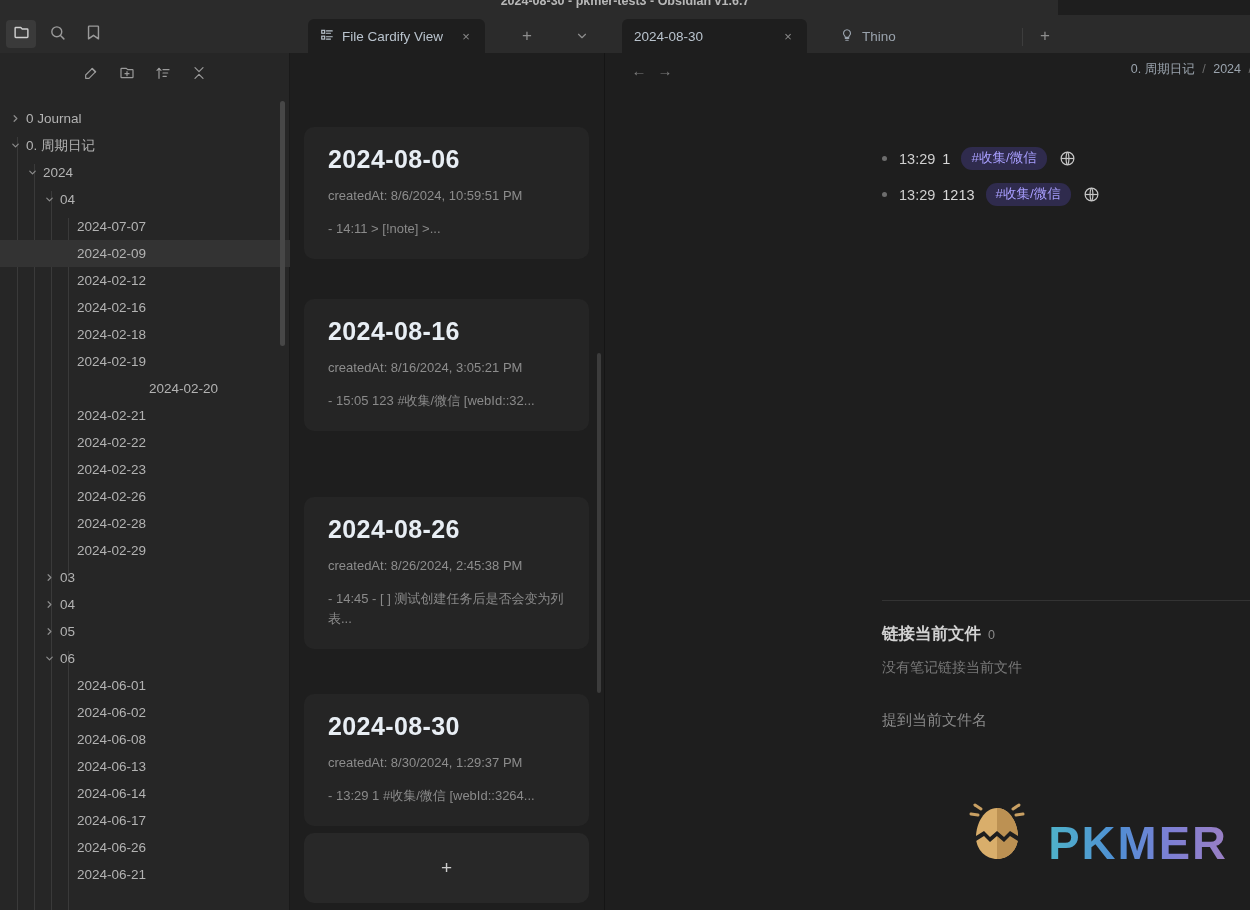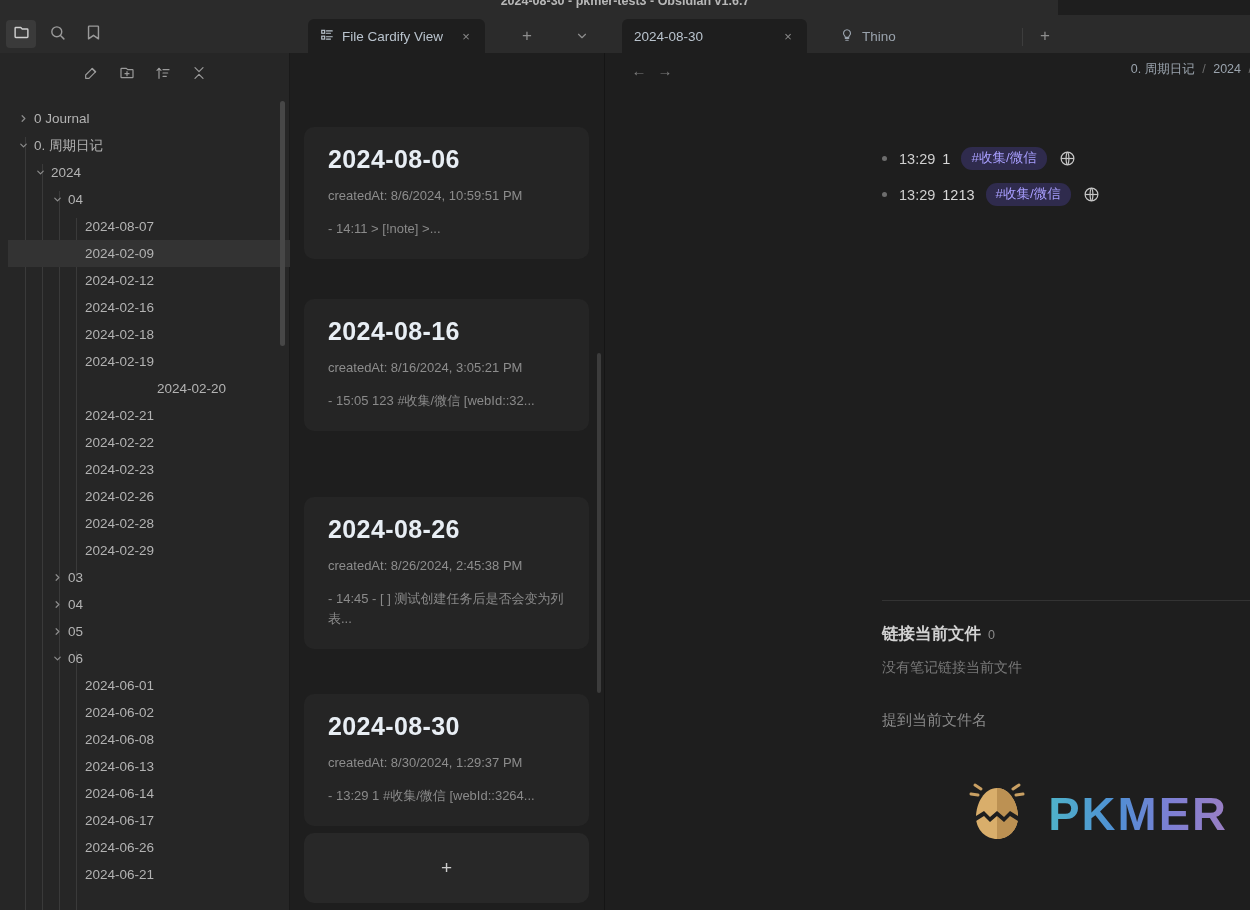--- a/index.html
+++ b/index.html
@@ -72,21 +72,21 @@
   .sb-toolbar {
     height: 32px; display: flex; align-items: center;
     justify-content: center; gap: 14px;
     padding-top: 8px;
   }
   .sb-toolbar .tb-icon {
     width: 22px; height: 22px; display: flex;
     align-items: center; justify-content: center; color: #9a9a9a;
   }
   .tree {
-    position: absolute; top: 48px; left: 8px; width: 290px; height: 809px;
+    position: absolute; top: 48px; left: 0; width: 290px; height: 809px;
     overflow: hidden;
     padding-top: 4px;
   }
   .row {
     position: relative; height: 27px;
     display: flex; align-items: center;
     font-size: 13.5px; color: #b3b3b3;
     white-space: nowrap;
   }
   .row.selected { background: #333333; }
@@ -194,22 +194,22 @@
     margin-bottom: 14px;
   }
   .bl-title .count {
     font-size: 12.5px; color: #8a8a8a; font-weight: normal; margin-left: 7px;
   }
   .bl-empty { font-size: 14px; color: #787878; margin-bottom: 34px; }
   .bl-mentions { font-size: 15px; color: #8a8a8a; }
 
   
   .pkmer {
-    position: absolute; right: 22px; bottom: 60px;
-    display: flex; align-items: center; gap: 20px;
+    position: absolute; right: 22px; bottom: 40px;
+    display: flex; align-items: flex-end; gap: 20px;
   }
   .pkmer-text {
     font-size: 47px; font-weight: bold; letter-spacing: 2px;
     background: linear-gradient(90deg, #4fb3c9 0%, #4f8fd4 38%, #7d7fd4 68%, #9b7fc4 100%);
     -webkit-background-clip: text; background-clip: text;
     color: transparent;
   }
 </style>
 </head>
 <body>
@@ -350,21 +350,21 @@
         <div class="row" style="padding-left: 40px;">
           <span class="chev">
             <svg width="11" height="11" viewBox="0 0 24 24" fill="none" stroke="currentColor" stroke-width="2.6" stroke-linecap="round" stroke-linejoin="round">
               <polyline points="6 9 12 15 18 9"></polyline>
             </svg>
           </span>
           <span class="rowlabel">04</span>
         </div>
         <div class="row" style="padding-left: 57px;">
           <span class="chev"></span>
-          <span class="rowlabel">2024-08-07</span>
+          <span class="rowlabel">2024-07-07</span>
         </div>
         <div class="row selected" style="padding-left: 57px;">
           <span class="chev"></span>
           <span class="rowlabel">2024-02-09</span>
         </div>
         <div class="row" style="padding-left: 57px;">
           <span class="chev"></span>
           <span class="rowlabel">2024-02-12</span>
         </div>
         <div class="row" style="padding-left: 57px;">

